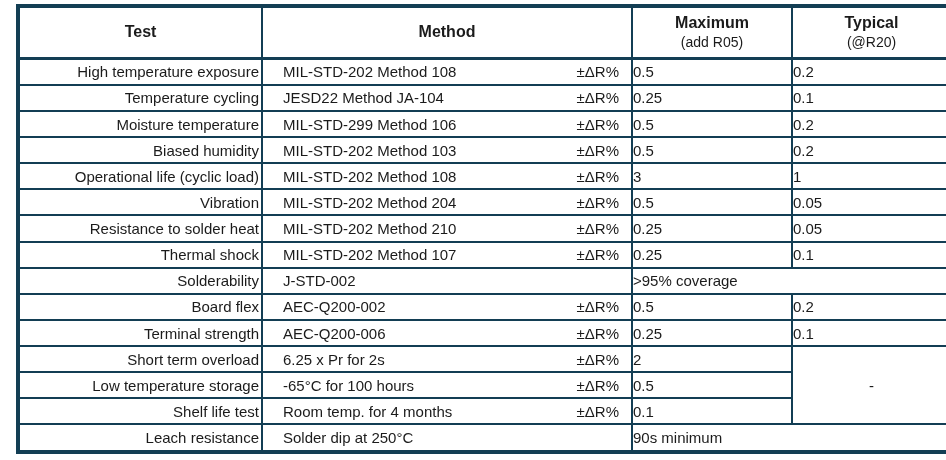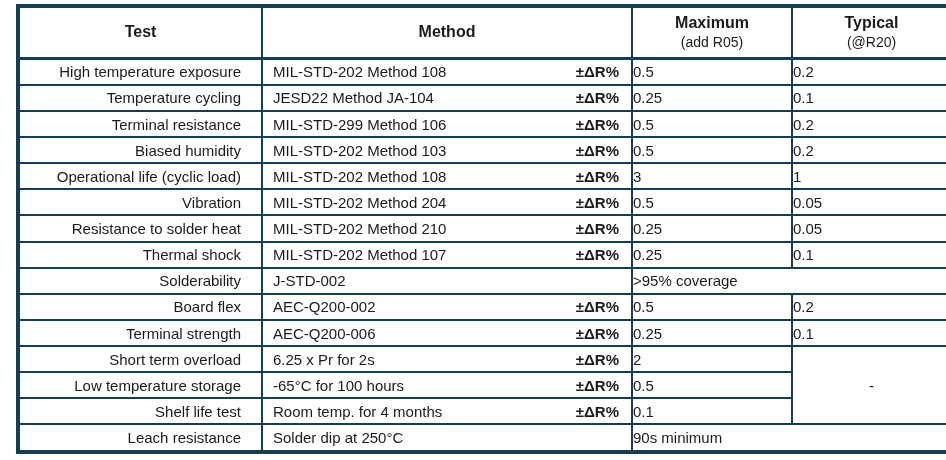--- a/index.html
+++ b/index.html
@@ -31,24 +31,24 @@
     font-size:15px;
     color:var(--text);
     vertical-align:middle;
     overflow:hidden;
     white-space:nowrap;
   }
   thead tr{height:52px;}
   thead th{border-bottom:3px solid var(--border);}
   th{font-weight:bold;font-size:16px;text-align:center;line-height:1.15;}
   th .sub{display:block;font-weight:normal;font-size:14px;line-height:1.1;margin-top:2px;}
-  td.test{text-align:right;padding-right:20px;}
-  td.method{padding-left:10px;padding-right:12px;}
+  td.test{text-align:right;padding-right:2px;}
+  td.method{padding-left:20px;padding-right:12px;}
   td.method .m-inner{display:flex;justify-content:space-between;align-items:center;}
-  td.method .delta{font-weight:bold;}
+  td.method .delta{font-weight:normal;}
   td.val{text-align:left;}
   td.span2{}
   td.dash{text-align:center;}
 </style>
 </head>
 <body>
 
 <div class="table-wrap">
 <table>
   <colgroup>
@@ -82,21 +82,21 @@
       <td class="method">
             <div class="m-inner">
               <span>JESD22 Method JA-104</span>
               <span class="delta">±ΔR%</span>
             </div>
           </td>
       <td class="val">0.25</td>
       <td class="val">0.1</td>
     </tr>
     <tr>
-      <td class="test">Terminal resistance</td>
+      <td class="test">Moisture temperature</td>
       <td class="method">
             <div class="m-inner">
               <span>MIL-STD-299 Method 106</span>
               <span class="delta">±ΔR%</span>
             </div>
           </td>
       <td class="val">0.5</td>
       <td class="val">0.2</td>
     </tr>
     <tr>

